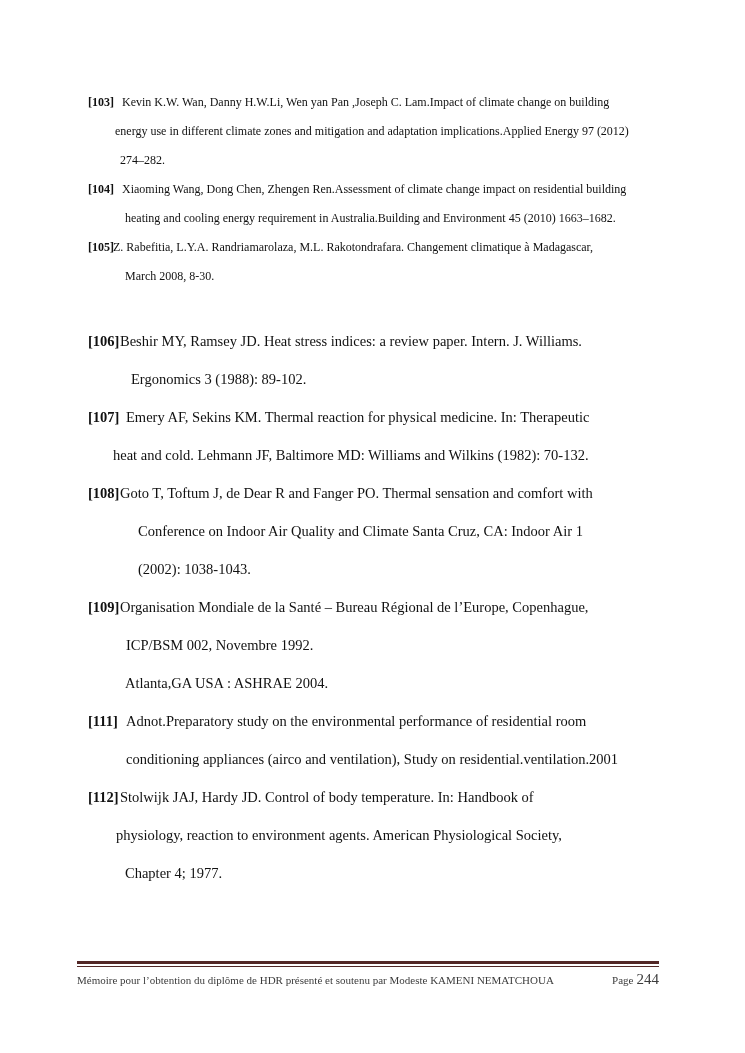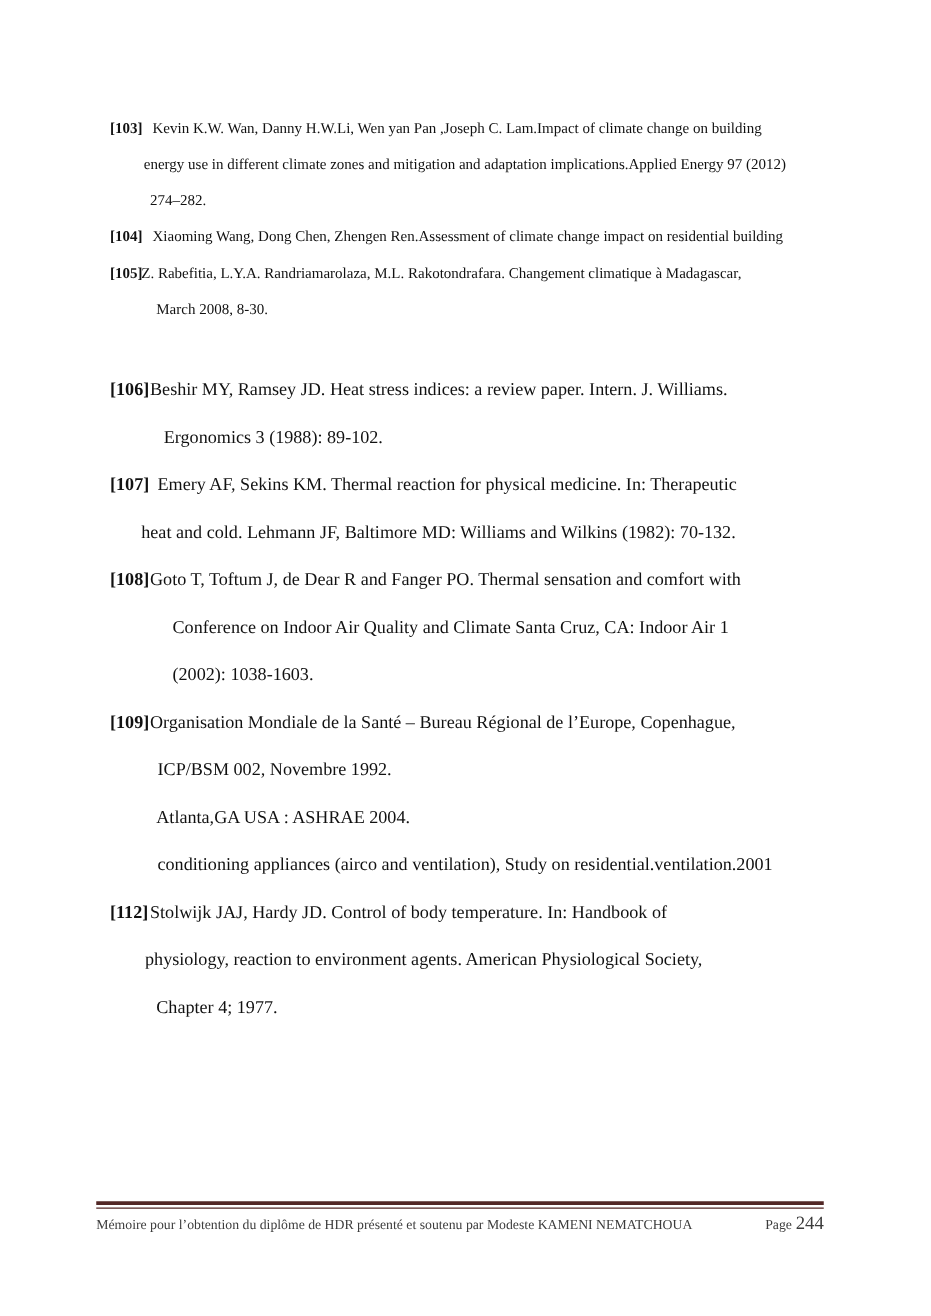--- a/index.html
+++ b/index.html
@@ -69,49 +69,51 @@
   <div class="content">
 
     <div class="refs-small">
       <div class="ref">
         <div class="line"><span class="rid">[103]</span><span>Kevin K.W. Wan, Danny H.W.Li, Wen yan Pan ,Joseph C. Lam.Impact of climate change on building</span></div>
         <div class="line p27">energy use in different climate zones and mitigation and adaptation implications.Applied Energy 97 (2012)</div>
         <div class="line p32">274–282.</div>
       </div>
       <div class="ref">
         <div class="line"><span class="rid">[104]</span><span>Xiaoming Wang, Dong Chen, Zhengen Ren.Assessment of climate change impact on residential building</span></div>
+        <div class="line p37">heating and cooling energy requirement in Australia.Building and Environment 45 (2010) 1663–1682.</div>
       </div>
       <div class="ref">
         <div class="line"><span class="rid w25">[105]</span><span>Z. Rabefitia, L.Y.A. Randriamarolaza, M.L. Rakotondrafara. Changement climatique à Madagascar,</span></div>
         <div class="line p37">March  2008, 8-30.</div>
       </div>
     </div>
 
     <div class="refs-large">
       <div class="ref">
         <div class="line"><span class="rid">[106]</span><span>Beshir MY, Ramsey JD. Heat stress indices: a review paper. Intern. J. Williams.</span></div>
         <div class="line p43">Ergonomics 3 (1988): 89-102.</div>
       </div>
       <div class="ref">
         <div class="line"><span class="rid w38">[107]</span><span>Emery AF, Sekins KM. Thermal reaction  for physical medicine. In: Therapeutic</span></div>
         <div class="line p25">heat and cold. Lehmann JF,  Baltimore MD: Williams and Wilkins (1982): 70-132.</div>
       </div>
       <div class="ref">
         <div class="line"><span class="rid">[108]</span><span>Goto T, Toftum J, de Dear R and Fanger PO. Thermal sensation and comfort with</span></div>
         <div class="line p50">Conference on Indoor Air Quality and Climate Santa Cruz, CA: Indoor Air 1</div>
-        <div class="line p50">(2002): 1038-1603.</div>
+        <div class="line p50">(2002): 1038-1043.</div>
       </div>
       <div class="ref">
         <div class="line"><span class="rid">[109]</span><span>Organisation Mondiale de la Santé – Bureau Régional de l’Europe, Copenhague,</span></div>
         <div class="line p38">ICP/BSM 002, Novembre 1992.</div>
       </div>
       <div class="ref">
         <div class="line p37">Atlanta,GA USA : ASHRAE 2004.</div>
       </div>
       <div class="ref">
+        <div class="line"><span class="rid w38">[111]</span><span>Adnot.Preparatory study on the environmental performance of residential room</span></div>
         <div class="line p38">conditioning appliances (airco and ventilation), Study on residential.ventilation.2001</div>
       </div>
       <div class="ref">
         <div class="line"><span class="rid">[112]</span><span>Stolwijk JAJ, Hardy  JD. Control of body temperature. In: Handbook of</span></div>
         <div class="line p28">physiology, reaction to environment agents. American Physiological Society,</div>
         <div class="line p37">Chapter 4; 1977.</div>
       </div>
     </div>
 
   </div>

